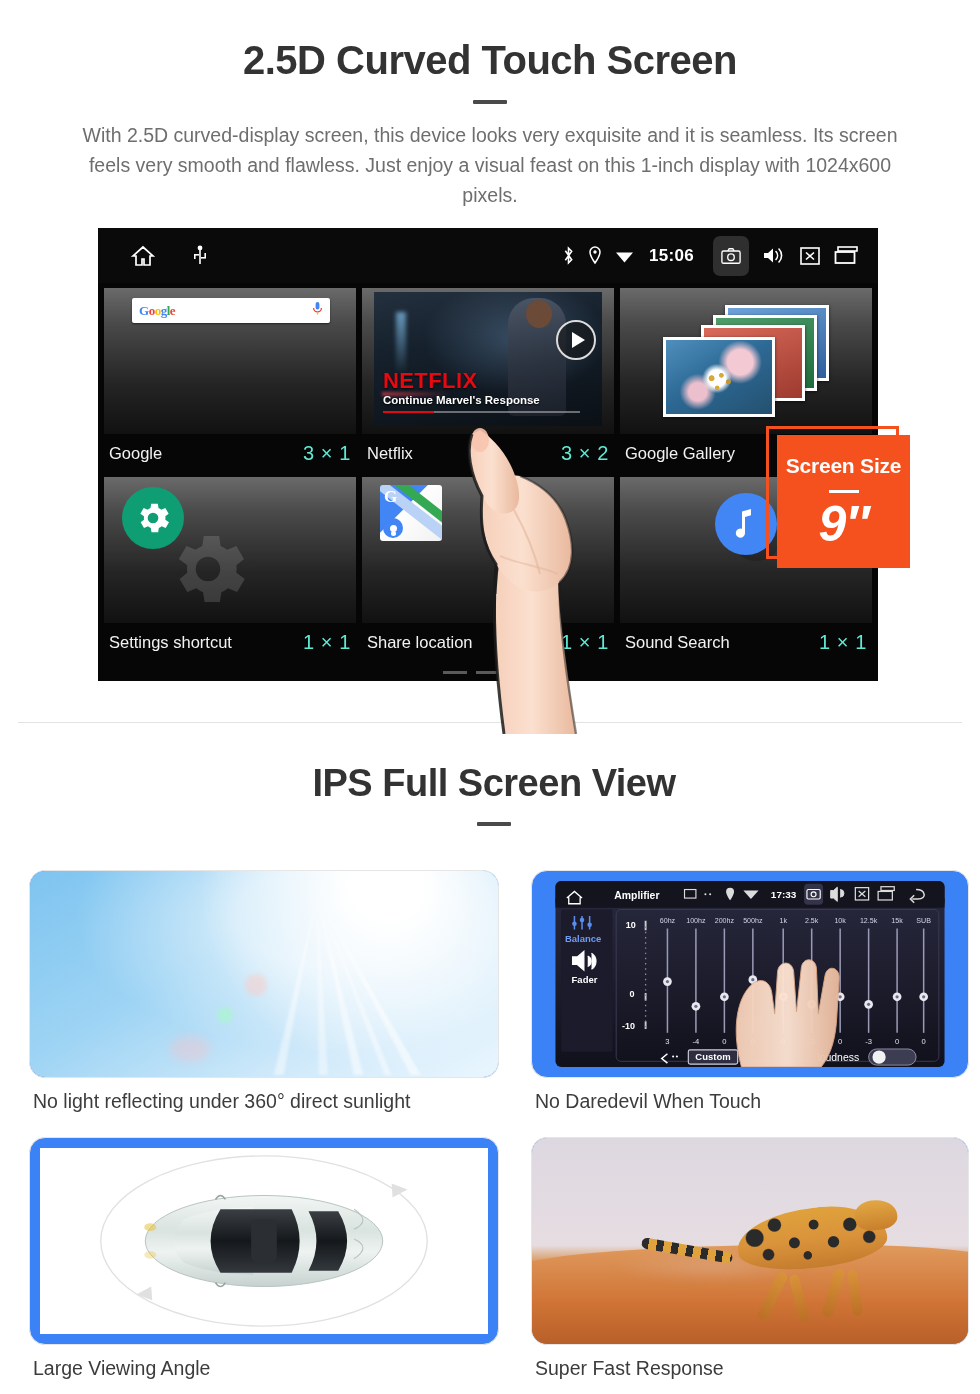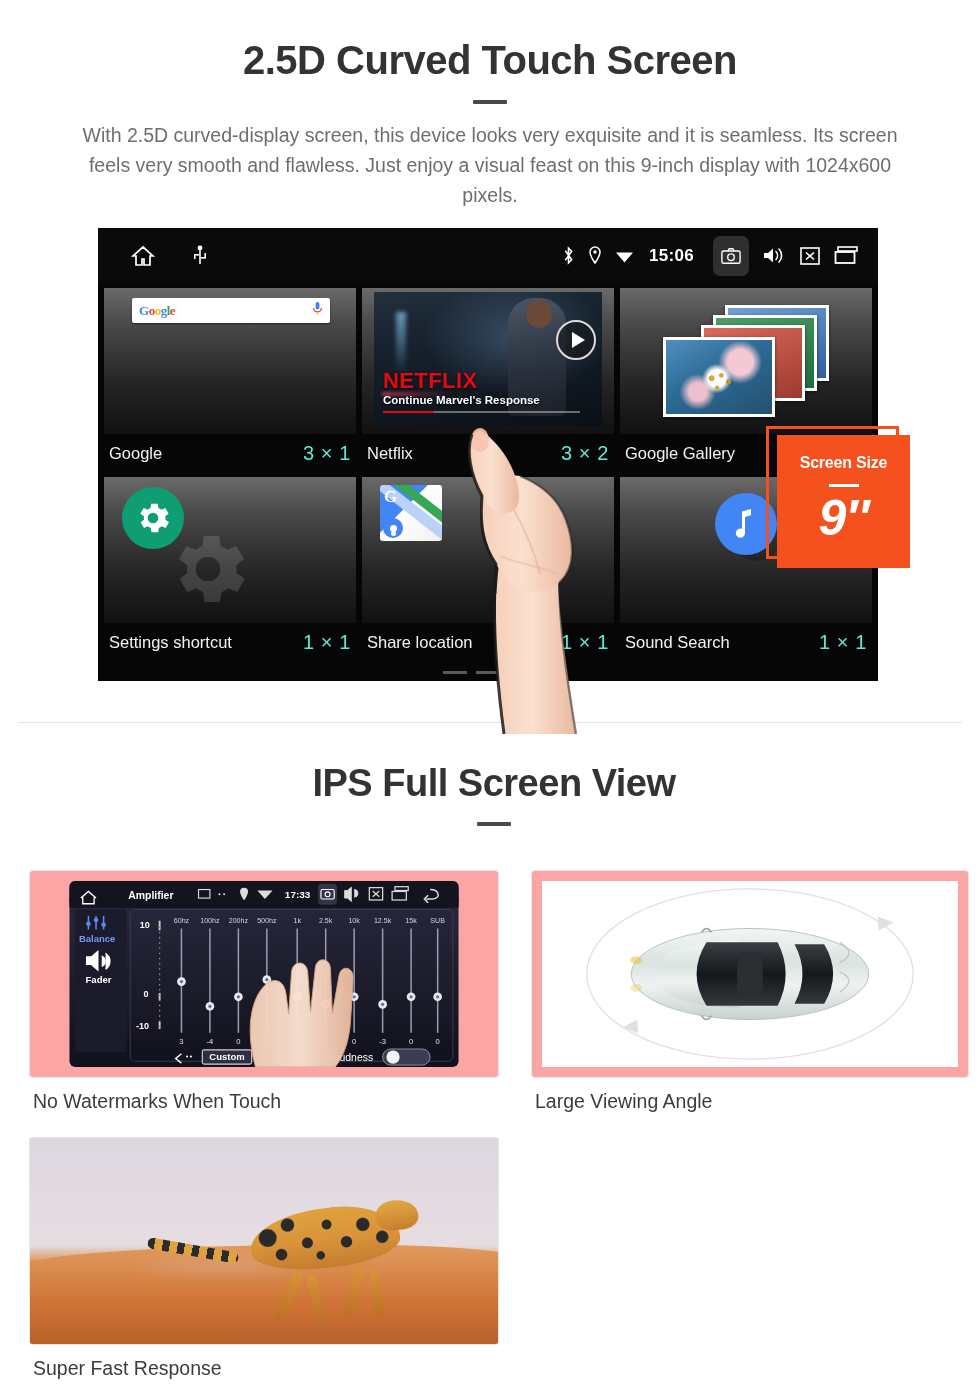--- a/index.html
+++ b/index.html
@@ -263,21 +263,21 @@
   }
   .badge {
     position: absolute; left: 777px; top: 207px;
     width: 133px; height: 133px;
     background: #F4511E;
     z-index: 8;
     display: flex; flex-direction: column; align-items: center;
     padding-top: 19px;
     color: #fff;
   }
-  .badge-title { font-size: 16px; font-weight: bold; letter-spacing: -.2px; }
+  .badge-title { font-size: 21px; font-weight: bold; letter-spacing: -.2px; }
   .badge-rule { width: 30px; height: 3px; background: #fff; margin-top: 12px; }
   .badge-num { font-size: 50px; font-weight: bold; font-style: italic; margin-top: 6px; line-height: 1; letter-spacing: -1px; }
 
   .divider {
     position: absolute; left: 18px; top: 722px;
     width: 944px; height: 1px; background: #e3e3e3;
   }
 
   
   .section-two { position: absolute; top: 742px; left: 4px; width: 980px; }
@@ -285,22 +285,22 @@
     text-align: center; font-size: 38px; font-weight: bold;
     color: #333333; letter-spacing: -0.5px; padding-top: 20px;
   }
   .cards {
     display: grid; grid-template-columns: 470px 438px;
     column-gap: 32px; row-gap: 10px;
     padding: 44px 25px 0 25px;
   }
   .card { }
   .card-frame {
-    border: 1px solid #e6e6e6; border-radius: 4px;
-    overflow: hidden; background: #fca5a5;
+    border: 1px solid #e6e6e6; border-radius: 16px;
+    overflow: hidden; background: #3b82f6;
     height: 208px; display: flex; align-items: center; justify-content: center;
   }
   .card-frame.bleed { padding: 0; }
   .card-frame.pad { padding: 10px; }
   .card-caption {
     font-size: 19.5px; color: #3c3c3c; padding: 12px 2px 14px 4px;
   }
 
   
   .sky {
@@ -374,21 +374,21 @@
   .carbox { width: 100%; height: 100%; position: relative; background:#fff; }
   .svg-fill { width: 100%; height: 100%; display:block; }
 </style>
 </head>
 <body>
 
 <div class="section-one">
 
   <h1 class="heading">2.5D Curved Touch Screen</h1>
   <div class="heading-rule"></div>
-  <p class="lede">With 2.5D curved-display screen, this device looks very exquisite and it is seamless. Its screen feels very smooth and flawless. Just enjoy a visual feast on this 9-inch display with 1024x600 pixels.</p>
+  <p class="lede">With 2.5D curved-display screen, this device looks very exquisite and it is seamless. Its screen feels very smooth and flawless. Just enjoy a visual feast on this 1-inch display with 1024x600 pixels.</p>
 
   <div class="device-wrap">
 
     <div class="device">
 
       <div class="statusbar">
         <div class="sb-left">
           <span class="sb-icon">
             <svg width="26" height="24" viewBox="0 0 24 24">
                 <path d="M12 3 2 12h3v9h6v-6h2v6h6v-9h3z" fill="none" stroke="#fff" stroke-width="1.7"></path>
@@ -612,20 +612,31 @@
 </div>
 
 <div class="divider"></div>
 
 <div class="section-two">
   <h2 class="heading2">IPS Full Screen View</h2>
   <div class="heading-rule"></div>
 
   <div class="cards">
 
+    <div class="card">
+      <div class="card-frame bleed">
+        <div class="sky">
+          <div class="sunray"></div>
+          <div class="flare1"></div>
+          <div class="flare2"></div>
+          <div class="flare3"></div>
+        </div>
+      </div>
+      <div class="card-caption">No light reflecting under 360° direct sunlight</div>
+    </div>
 
     <div class="card">
       <div class="card-frame pad">
         <svg class="svg-fill" viewBox="0 0 410 196" preserveAspectRatio="xMidYMid meet">
           <defs>
             <linearGradient id="ampbg" x1="0" y1="0" x2="0" y2="1">
               <stop offset="0%" stop-color="#2a2a40"></stop>
                 <stop offset="100%" stop-color="#11111c"></stop>
             </linearGradient>
             <linearGradient id="handg" x1="0" y1="0" x2="1" y2="0">
@@ -749,21 +760,21 @@
           <text x="166" y="189" fill="#ffffff" font-family="Liberation Sans, sans-serif" font-size="10" font-weight="bold" text-anchor="middle">Custom</text>
           <text x="298" y="190" fill="#ffffff" font-family="Liberation Sans, sans-serif" font-size="11" text-anchor="middle">loudness</text>
           <rect x="330" y="177" width="50" height="17" rx="8.5" fill="#3c3c52" stroke="#8f8fa8" stroke-width="1"></rect>
           <circle cx="341" cy="185.5" r="7" fill="#f2f2f2"></circle>
 
           <g opacity="0.97">
             <path d="M196 196 C186 160 190 128 204 112 C214 100 226 104 228 118 L231 140 L234 96 C235 84 249 83 251 95 L254 138 L259 92 C260 80 274 80 275 92 L277 140 L284 100 C286 88 299 90 299 102 L296 150 C294 172 288 186 280 196 Z" fill="url(#handg)" stroke="#dca887" stroke-width="1"></path>
           </g>
         </svg>
       </div>
-      <div class="card-caption">No Watermarks When Touch</div>
+      <div class="card-caption">No Daredevil When Touch</div>
     </div>
 
     <div class="card">
       <div class="card-frame pad">
         <div class="carbox">
           <svg class="svg-fill" viewBox="0 0 418 188" preserveAspectRatio="xMidYMid meet">
             <defs>
               <linearGradient id="bodyg" x1="0" y1="0" x2="0" y2="1">
                 <stop offset="0%" stop-color="#f2f6f4"></stop>
                   <stop offset="38%" stop-color="#d9e3e0"></stop>

